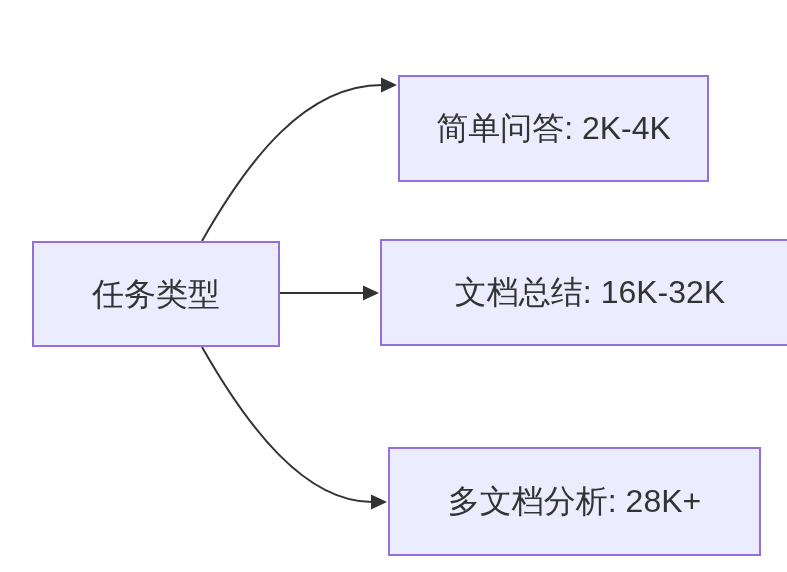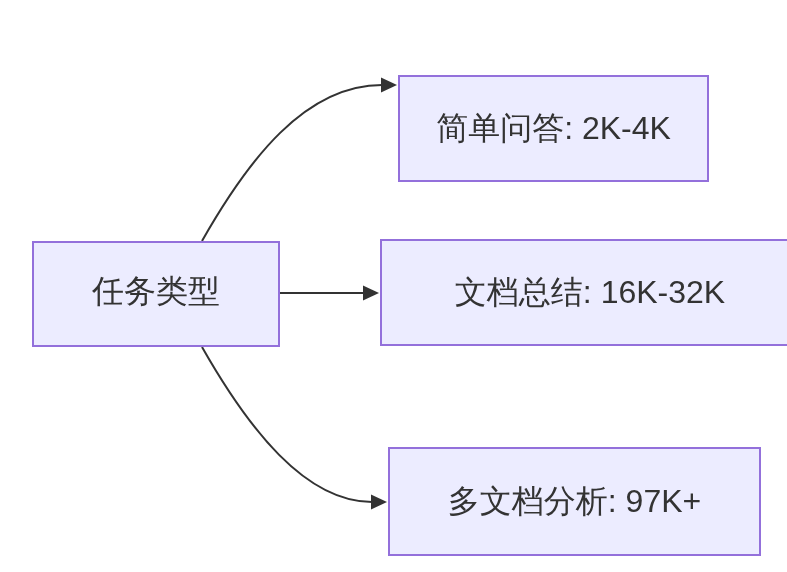--- a/index.html
+++ b/index.html
@@ -42,21 +42,21 @@
     align-items: center;
     justify-content: center;
     background: var(--node-fill);
     border: 2px solid var(--node-border);
     color: var(--text-color);
     font-size: 32px;
     line-height: 1.2;
     white-space: nowrap;
     text-align: center;
   }
-  .node-root        { left: 32px;  top: 241px; width: 248px; height: 106px; font-family: Liberation Mono, monospace; }
+  .node-root        { left: 32px;  top: 241px; width: 248px; height: 106px; }
   .node-simple-qa   { left: 398px; top: 31px;  width: 311px; height: 107px; margin-top: 44px; }
   .node-doc-summary { left: 380px; top: 239px; width: 420px; height: 107px; }
   .node-multi-doc   { left: 388px; top: 447px; width: 373px; height: 109px; }
 </style>
 </head>
 <body>
 
 <div class="canvas">
 
   <svg class="edges-layer" viewBox="0 0 787 572" xmlns="http://www.w3.org/2000/svg">
@@ -83,16 +83,16 @@
 
   <div class="node node-simple-qa">
     <span>简单问答: 2K-4K</span>
   </div>
 
   <div class="node node-doc-summary">
     <span>文档总结: 16K-32K</span>
   </div>
 
   <div class="node node-multi-doc">
-    <span>多文档分析: 97K+</span>
+    <span>多文档分析: 28K+</span>
   </div>
 
 </div>
 
 </body></html>

